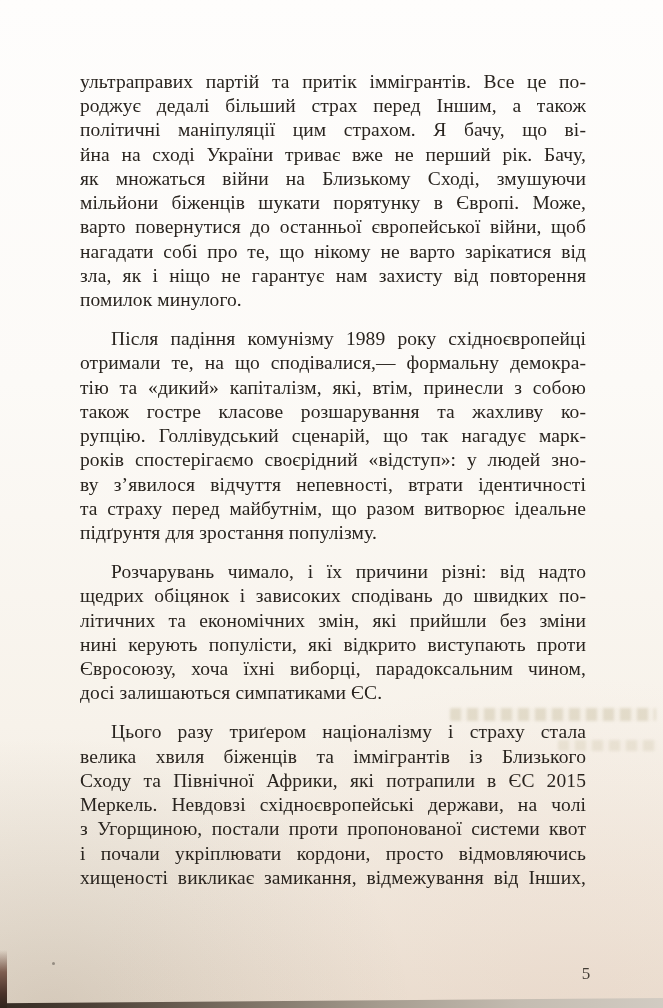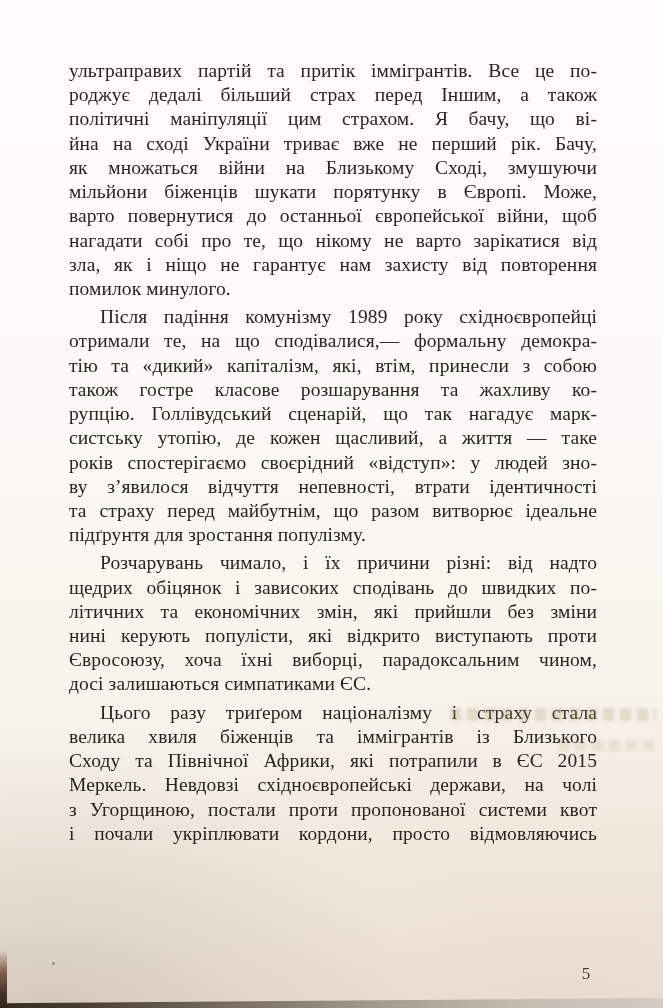--- a/index.html
+++ b/index.html
@@ -35,21 +35,21 @@
   
   .text-block {
     position: absolute;
     left: 67px; top: 57px;
     width: 536px;
     color: #29241f;
     font-size: 19.5px;
     letter-spacing: 0.1px;
   }
 
-  .para { margin: 4px; padding: 0; }
+  .para { margin: 15px; padding: 0; }
 
   .line {
     height: 24.22px;
     line-height: 24.22px;
     overflow: hidden;
     text-align: justify;
     text-align-last: justify;
     white-space: normal;
   }
   .line.indent { padding-left: 31px; }
@@ -125,41 +125,41 @@
           <div class="line">нагадати собі про те, що нікому не варто зарікатися від</div>
           <div class="line">зла, як і ніщо не гарантує нам захисту від повторення</div>
           <div class="line last">помилок минулого.</div>
         </div>
         <div class="para">
           <div class="line indent">Після падіння комунізму 1989 року східноєвропейці</div>
           <div class="line">отримали те, на що сподівалися,— формальну демокра-</div>
           <div class="line">тію та «дикий» капіталізм, які, втім, принесли з собою</div>
           <div class="line">також гостре класове розшарування та жахливу ко-</div>
           <div class="line">рупцію. Голлівудський сценарій, що так нагадує марк-</div>
-          <div class="line">систську утопію, де кожен щасливий, а життя — таке</div>
           <div class="line">років спостерігаємо своєрідний «відступ»: у людей зно-</div>
           <div class="line">ву з’явилося відчуття непевності, втрати ідентичності</div>
           <div class="line">та страху перед майбутнім, що разом витворює ідеальне</div>
           <div class="line last">підґрунтя для зростання популізму.</div>
         </div>
         <div class="para">
           <div class="line indent">Розчарувань чимало, і їх причини різні: від надто</div>
           <div class="line">щедрих обіцянок і зависоких сподівань до швидких по-</div>
           <div class="line">літичних та економічних змін, які прийшли без зміни</div>
           <div class="line">нині керують популісти, які відкрито виступають проти</div>
           <div class="line">Євросоюзу, хоча їхні виборці, парадоксальним чином,</div>
           <div class="line last">досі залишаються симпатиками ЄС.</div>
         </div>
         <div class="para">
           <div class="line indent">Цього разу триґером націоналізму і страху стала</div>
           <div class="line">велика хвиля біженців та іммігрантів із Близького</div>
           <div class="line">Сходу та Північної Африки, які потрапили в ЄС 2015</div>
           <div class="line">Меркель. Невдовзі східноєвропейські держави, на чолі</div>
           <div class="line">з Угорщиною, постали проти пропонованої системи квот</div>
           <div class="line">і почали укріплювати кордони, просто відмовляючись</div>
+          <div class="line">хищеності викликає замикання, відмежування від Інших,</div>
         </div>
       </div>
 
     <div class="bleed b1"></div>
     <div class="bleed b2"></div>
     <div class="speck"></div>
 
     <div class="page-number">5</div>
   </div>
 

